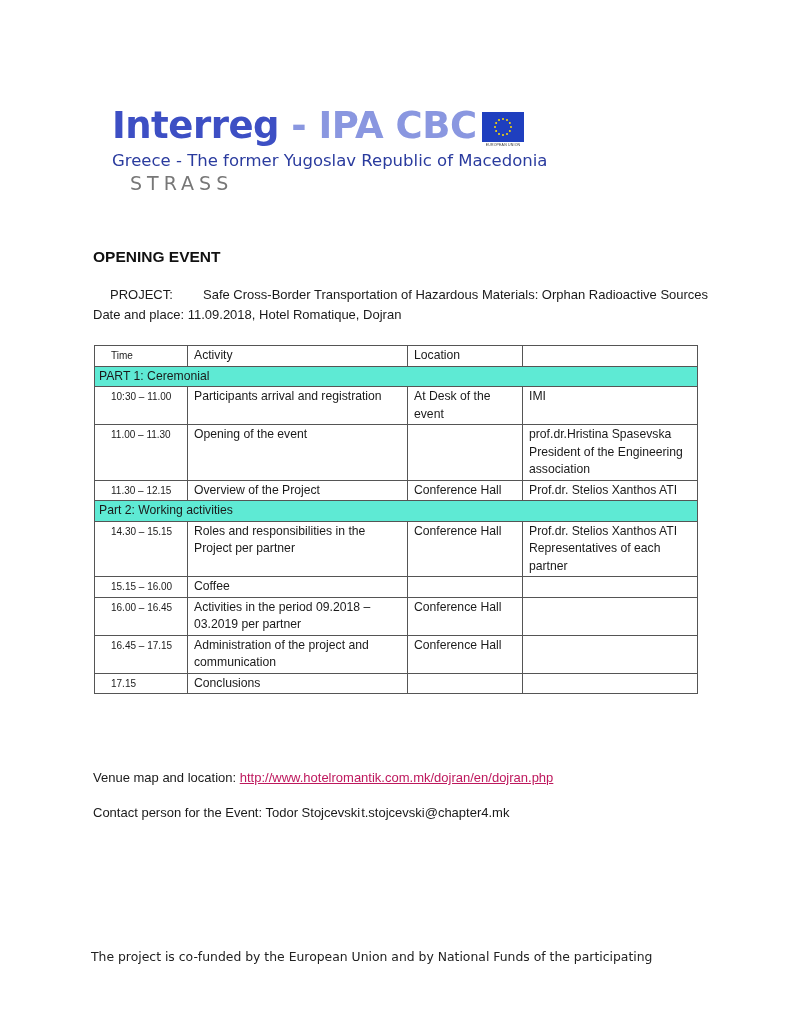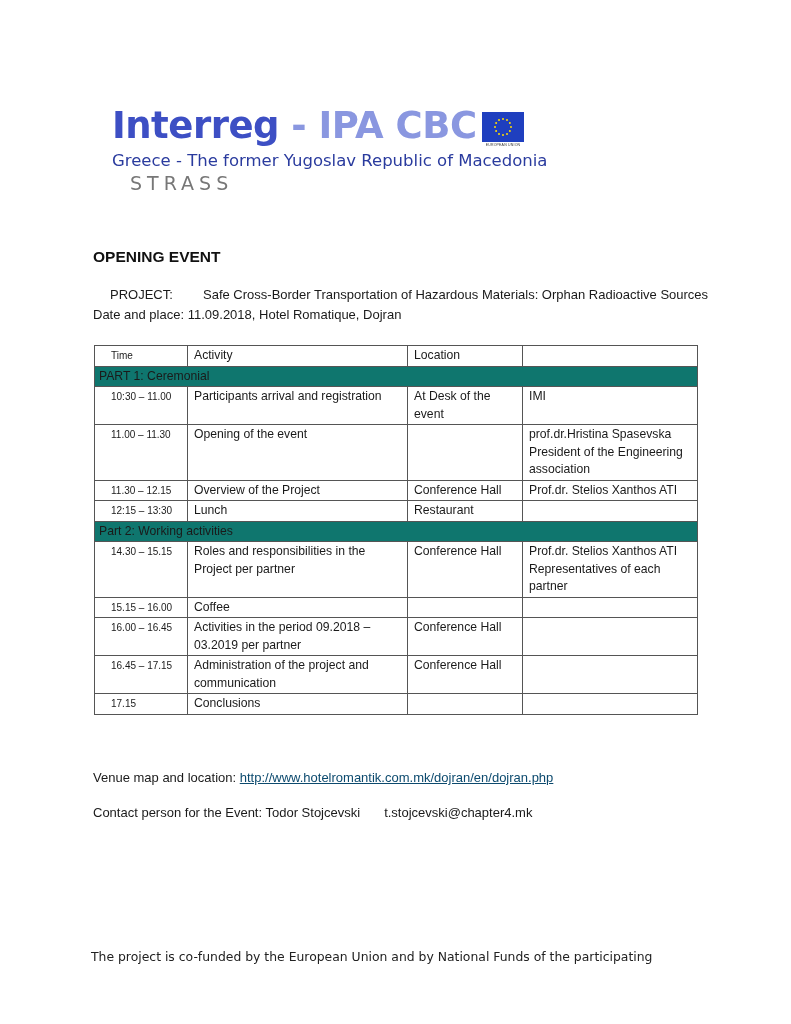--- a/index.html
+++ b/index.html
@@ -14,25 +14,25 @@
     .eu-flag .eu-label { font-size: 3.5px; color: #333; text-align: center; margin-top: 1px; letter-spacing: 0.2px; }
     .heading { position: absolute; left: 93px; top: 248px; font-weight: bold; font-size: 15.5px; color: #111; }
     .project-line { position: absolute; left: 110px; top: 287px; font-size: 13px; white-space: nowrap; }
     .project-line .lbl { display: inline-block; width: 93px; }
     .date-line { position: absolute; left: 93px; top: 307px; font-size: 13px; white-space: nowrap; }
     table.sched { position: absolute; left: 94px; top: 345px; width: 604px; border-collapse: collapse; font-size: 12.2px; }
     table.sched td { border: 1px solid #555; padding: 1px 6px 1px 6px; vertical-align: top; line-height: 17.5px; }
     table.sched td.time { font-size: 10px; width: 70px; padding-left: 16px; }
     table.sched td.act { width: 207px; }
     table.sched td.loc { width: 102px; }
-    table.sched tr.section td { background: #0f766e; padding-left: 4px; }
+    table.sched tr.section td { background: #5eead4; padding-left: 4px; }
     .venue { position: absolute; left: 93px; top: 770px; font-size: 13px; white-space: nowrap; }
-    .venue a { color: #0c4a6e; text-decoration: underline; }
+    .venue a { color: #be185d; text-decoration: underline; }
     .contact { position: absolute; left: 93px; top: 805px; font-size: 13px; white-space: nowrap; }
-    .contact .email { margin-left: 24px; }
+    .contact .email { margin-left: 1px; }
     .footer { position: absolute; left: 91px; top: 949px; font-family: "DejaVu Sans", sans-serif; font-size: 12.4px; white-space: nowrap; color: #222; }
   </style>
 </head>
 <body>
 
 <div class="logo">
   <div class="logo-main"><span>Interreg</span><span class="light"> - </span><span class="light">IPA CBC</span></div>
   <div class="logo-sub">Greece - The former Yugoslav Republic of Macedonia</div>
   <div class="logo-strass">STRASS</div>
 </div>
@@ -91,26 +91,20 @@
         <td class="act">Opening of the event</td>
         <td class="loc"></td>
         <td>prof.dr.Hristina Spasevska President of the Engineering association</td>
       </tr>
       <tr>
         <td class="time">11.30 – 12.15</td>
         <td class="act">Overview of the Project</td>
         <td class="loc">Conference Hall</td>
         <td>Prof.dr. Stelios Xanthos ATI</td>
       </tr>
-      <tr>
-        <td class="time">12:15 – 13:30</td>
-        <td class="act">Lunch</td>
-        <td class="loc">Restaurant</td>
-        <td></td>
-      </tr>
       <tr class="section">
         <td colspan="4">Part 2: Working activities</td>
       </tr>
       <tr>
         <td class="time">14.30 – 15.15</td>
         <td class="act">Roles and responsibilities in the Project per partner</td>
         <td class="loc">Conference Hall</td>
         <td>Prof.dr. Stelios Xanthos ATI Representatives of each partner</td>
       </tr>
       <tr>

